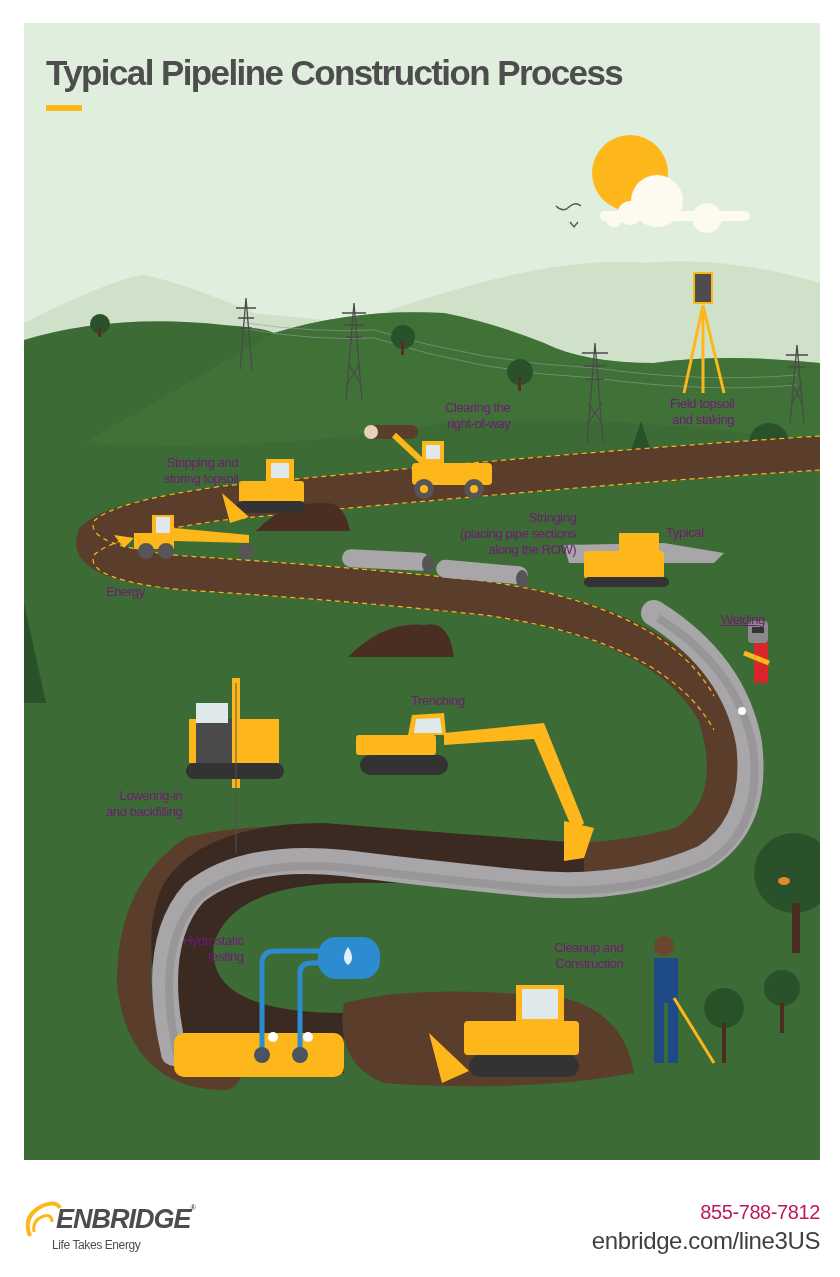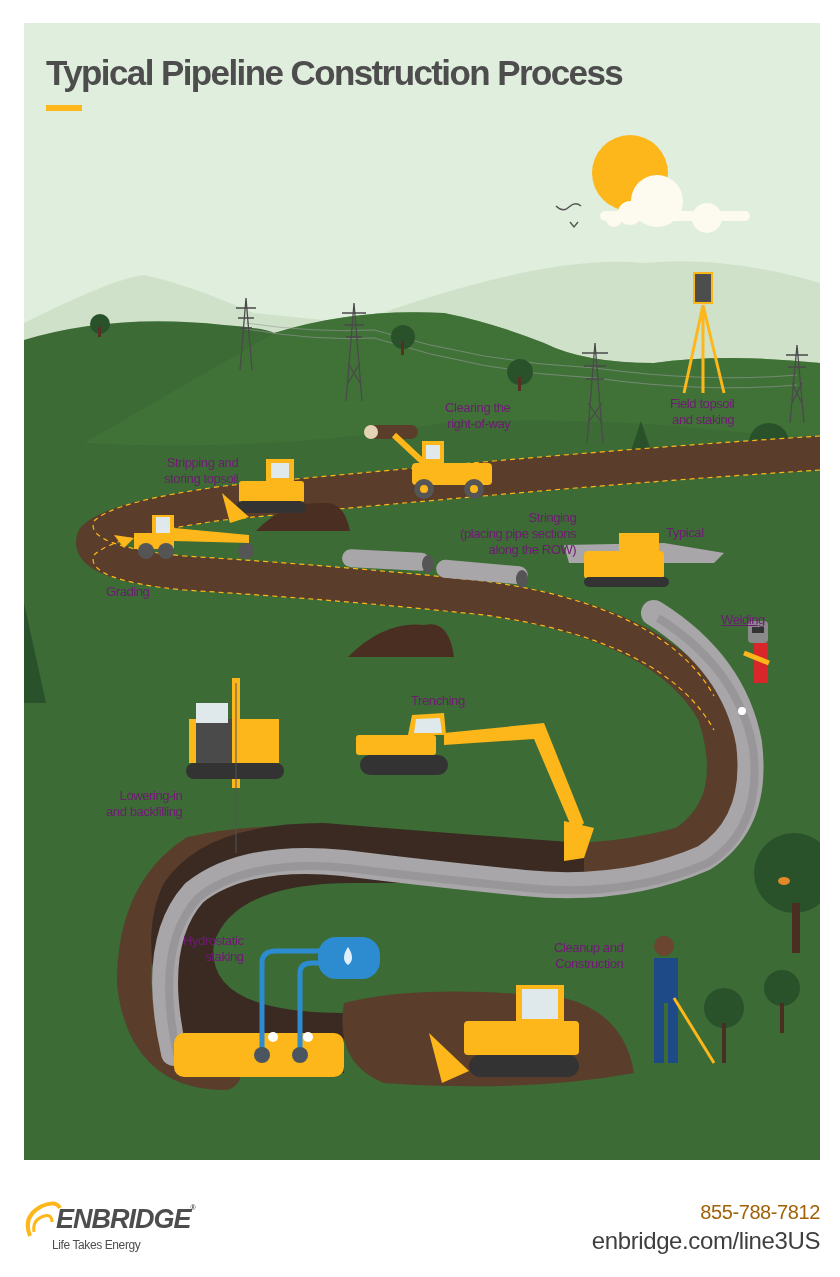--- a/index.html
+++ b/index.html
@@ -6,21 +6,21 @@
   body{width:840px;height:1277px;position:relative;overflow:hidden;font-family:"Liberation Sans",sans-serif;}
   .poster{position:absolute;left:24px;top:23px;width:796px;height:1137px;background:#e0eedd;overflow:hidden;}
   .title{position:absolute;left:22px;top:30px;font-family:"Liberation Sans",sans-serif;font-weight:700;font-size:35px;letter-spacing:-1.6px;color:#4d4d4d;white-space:nowrap;}
   .title-bar{position:absolute;left:22px;top:82px;width:36px;height:6px;background:#fdb71a;}
   .scene{position:absolute;left:0;top:0;width:796px;height:1137px;}
   .label{position:absolute;color:#701a75;font-size:13px;line-height:16px;letter-spacing:-0.4px;white-space:nowrap;text-align:right;}
   .footer-logo{position:absolute;left:22px;top:1196px;width:210px;height:60px;}
   .brand{position:absolute;left:56px;top:1204px;font-weight:700;font-style:italic;font-size:27px;letter-spacing:-1px;color:#4d4d4d;}
   .tagline{position:absolute;left:52px;top:1238px;font-size:12px;color:#4d4d4d;letter-spacing:-0.4px;}
   .reg{font-size:7px;vertical-align:top;font-style:normal;}
-  .phone{position:absolute;right:20px;top:1201px;font-size:20px;color:#a16207;letter-spacing:-0.4px;text-align:right;}
+  .phone{position:absolute;right:20px;top:1201px;font-size:20px;color:#be185d;letter-spacing:-0.4px;text-align:right;}
   .url{position:absolute;right:20px;top:1227px;font-size:24px;color:#3f3f3f;letter-spacing:-0.4px;text-align:right;}
 </style>
 </head>
 <body>
 
 <div class="poster">
   <svg class="scene" viewBox="0 0 796 1137">
 
     <circle cx="606" cy="150" r="38" fill="#fdb71a"></circle>
     <g fill="#fdfaf0">
@@ -198,21 +198,21 @@
   </div>
   <div class="label" style="left:421px;top:377px;">
     <div>Clearing the</div>
     <div>right-of-way</div>
   </div>
   <div class="label" style="left:108px;top:432px;margin-left:32px;">
     <div>Stripping and</div>
     <div>storing topsoil</div>
   </div>
   <div class="label" style="left:82px;top:561px;">
-    <div>Grading</div>
+    <div>Energy</div>
   </div>
   <div class="label" style="left:436px;top:487px;">
     <div>Stringing</div>
     <div>(placing pipe sections</div>
     <div>along the ROW)</div>
   </div>
   <div class="label" style="left:642px;top:502px;">
     <div>Typical</div>
   </div>
   <div class="label" style="left:697px;top:589px;text-decoration:underline;">
@@ -220,21 +220,21 @@
   </div>
   <div class="label" style="left:380px;top:670px;margin-left:7px;">
     <div>Trenching</div>
   </div>
   <div class="label" style="left:82px;top:765px;">
     <div>Lowering-in</div>
     <div>and backfilling</div>
   </div>
   <div class="label" style="left:159px;top:910px;">
     <div>Hydrostatic</div>
-    <div>staking</div>
+    <div>testing</div>
   </div>
   <div class="label" style="left:530px;top:917px;">
     <div>Cleanup and</div>
     <div>Construction</div>
   </div>
 </div>
 
 <svg class="footer-logo" viewBox="0 0 210 60">
   <path d="M8 40 Q0 20 20 10 Q34 4 38 12" fill="none" stroke="#fdb71a" stroke-width="4"></path>
   <path d="M12 36 Q10 24 22 20 Q30 18 30 26" fill="none" stroke="#fdb71a" stroke-width="3"></path>

